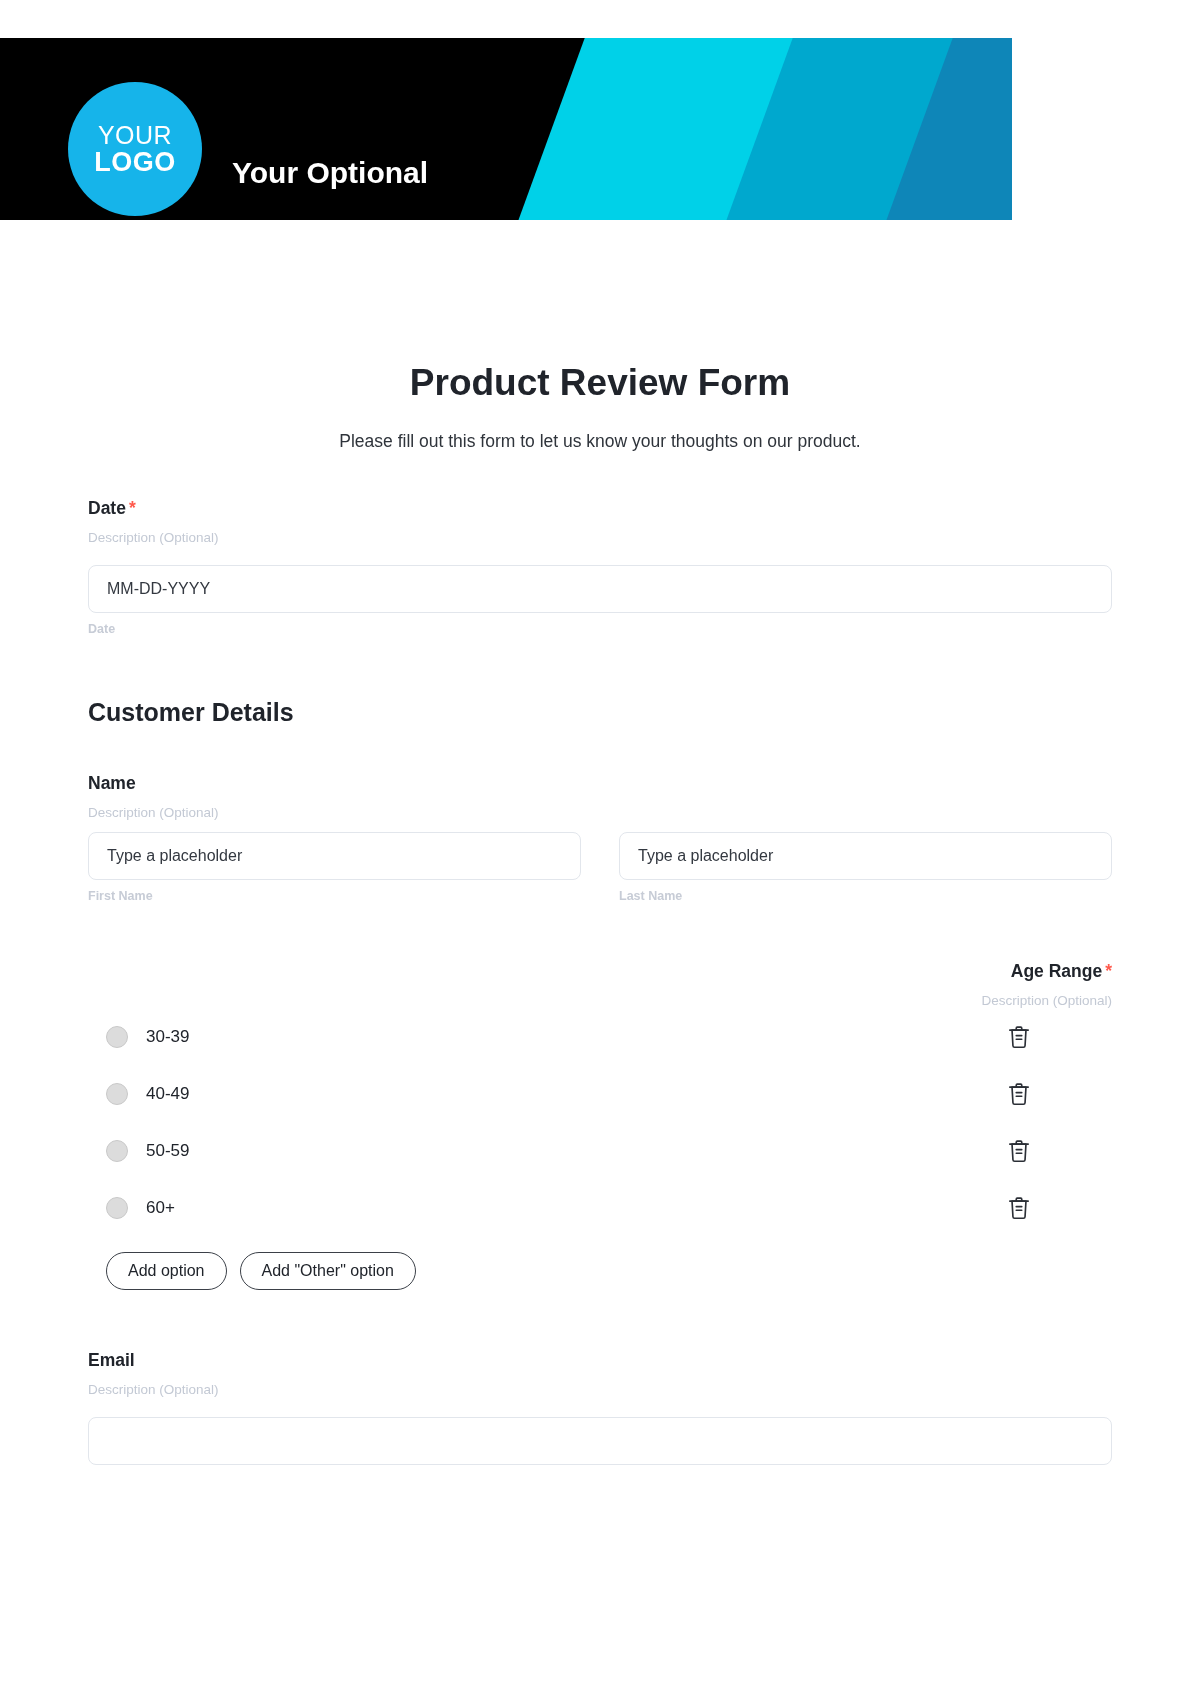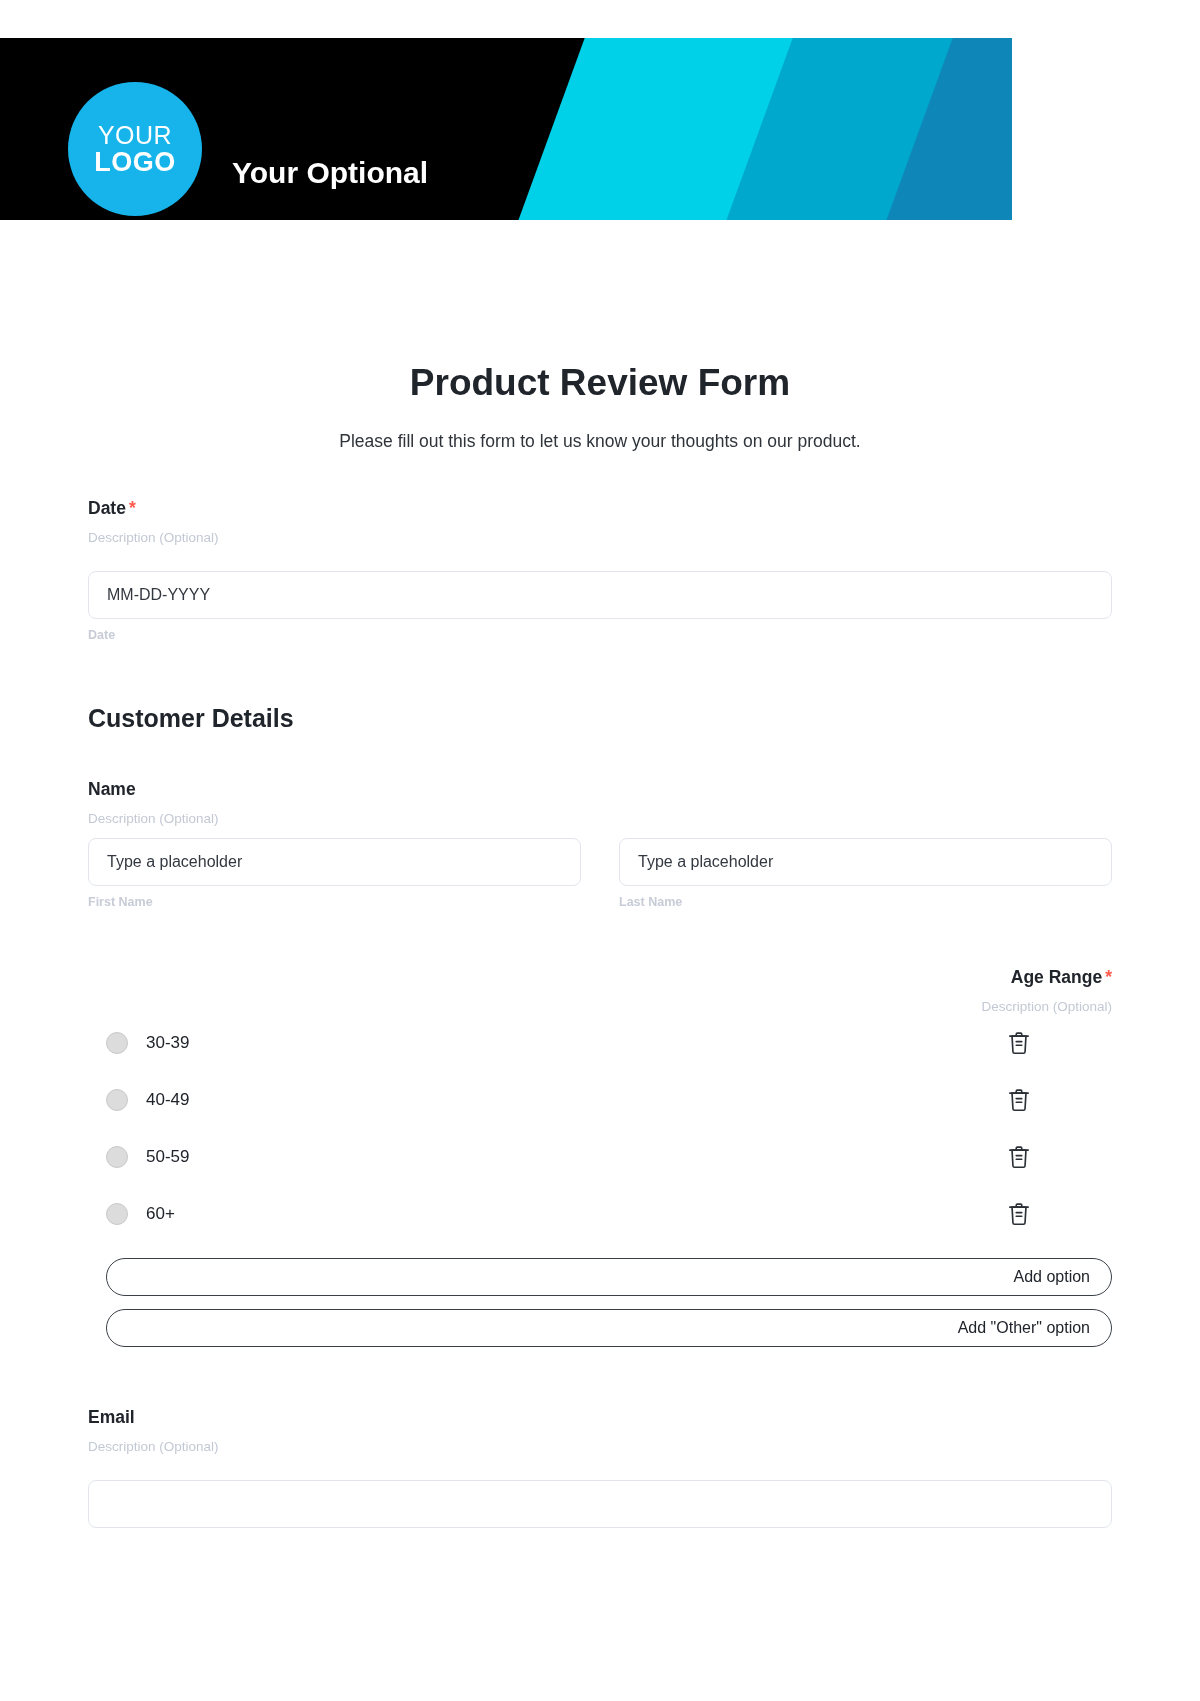--- a/index.html
+++ b/index.html
@@ -88,21 +88,21 @@
   }
   .req-star { color: #ff5a4d; font-weight: 700; margin-left: 3px; }
 
   .field-desc {
     font-size: 13.5px;
     color: #c3c9d4;
     margin-top: 11px;
   }
 
   .input-box {
-    margin-top: 26px;
+    margin-top: 20px;
     height: 48px;
     border: 1px solid #e2e6ec;
     border-radius: 8px;
     display: flex;
     align-items: center;
     padding: 0 18px;
     font-size: 16px;
     color: #333840;
     background: #ffffff;
   }
@@ -140,21 +140,21 @@
     flex: 0 0 auto;
   }
   .option-label {
     margin-left: 18px;
     font-size: 17px;
     color: #20242b;
   }
   .spacer { flex: 1; }
   .trash-icon { width: 22px; height: 24px; margin-right: 82px; }
 
-  .add-row { display: flex; gap: 13px; margin-top: 16px; padding-left: 18px; flex-direction: column; }
+  .add-row { display: flex; gap: 13px; margin-top: 16px; padding-left: 18px; }
   .pill {
     border: 1px solid #3b4048;
     border-radius: 22px;
     padding: 9px 21px;
     font-size: 16px;
     color: #20242b;
     background: #ffffff;
     white-space: nowrap;
   }
 </style>

